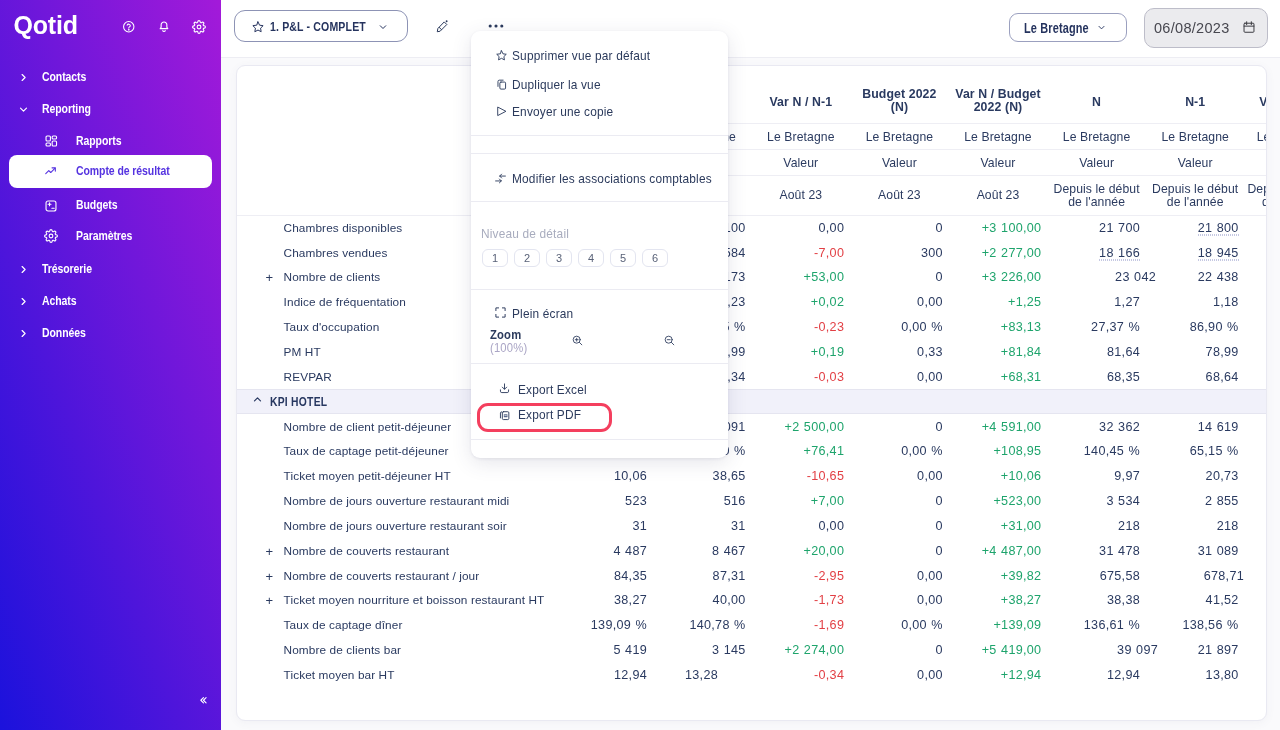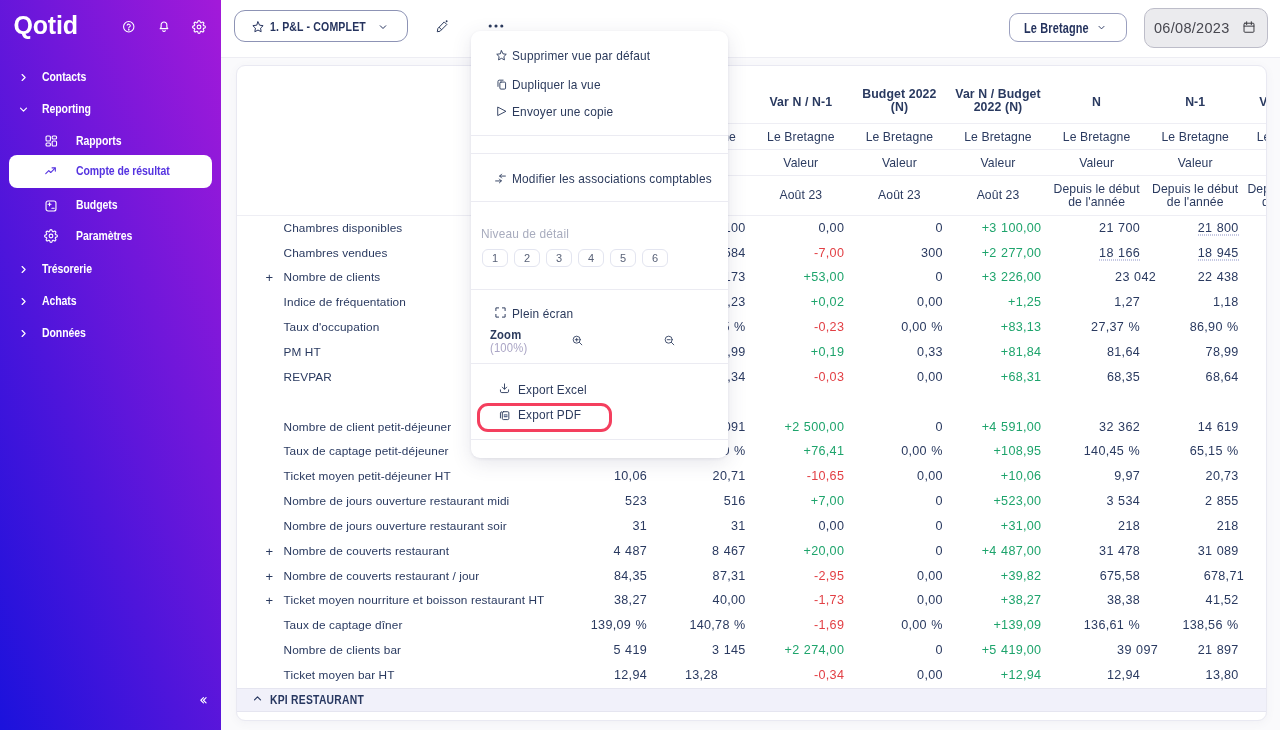--- a/index.html
+++ b/index.html
@@ -133,20 +133,28 @@
 <div class="row" style="top:298.50px">
 <span class="rl">REVPAR</span>
 <span class="v" style="right:621.0px">68,31</span>
 <span class="v" style="right:522.4px">68,34</span>
 <span class="v r" style="right:423.8px">-0,03</span>
 <span class="v" style="right:325.2px">0,00</span>
 <span class="v g" style="right:226.6px">+68,31</span>
 <span class="v" style="right:128.0px">68,35</span>
 <span class="v" style="right:29.4px">68,64</span>
 </div>
+<div class="row band" style="top:323.35px">
+<span style="position:absolute;left:15px;top:4px">
+          <svg class="" width="11" height="11" viewBox="0 0 24 24" fill="none" stroke="#273760" stroke-width="2.6" stroke-linecap="round" stroke-linejoin="round" style="display:block">
+            <path d="M5.5 15 12 8.5 18.5 15"></path>
+          </svg>
+        </span>
+<span class="bl">KPI HOTEL</span>
+      </div>
 <div class="row" style="top:348.20px">
 <span class="rl">Nombre de client petit-déjeuner</span>
 <span class="v" style="right:621.0px">4 591</span>
 <span class="v" style="right:522.4px">3 091</span>
 <span class="v g" style="right:423.8px">+2 500,00</span>
 <span class="v" style="right:325.2px">0</span>
 <span class="v g" style="right:226.6px">+4 591,00</span>
 <span class="v" style="right:128.0px">32 362</span>
 <span class="v" style="right:29.4px">14 619</span>
 </div>
@@ -156,21 +164,21 @@
 <span class="v" style="right:522.4px">65,90 %</span>
 <span class="v g" style="right:423.8px">+76,41</span>
 <span class="v" style="right:325.2px">0,00 %</span>
 <span class="v g" style="right:226.6px">+108,95</span>
 <span class="v" style="right:128.0px">140,45 %</span>
 <span class="v" style="right:29.4px">65,15 %</span>
 </div>
 <div class="row" style="top:397.90px">
 <span class="rl">Ticket moyen petit-déjeuner HT</span>
 <span class="v" style="right:621.0px">10,06</span>
-<span class="v" style="right:522.4px">20,71</span>
+<span class="v" style="right:522.4px">38,65</span>
 <span class="v r" style="right:423.8px">-10,65</span>
 <span class="v" style="right:325.2px">0,00</span>
 <span class="v g" style="right:226.6px">+10,06</span>
 <span class="v" style="right:128.0px">9,97</span>
 <span class="v" style="right:29.4px">20,73</span>
 </div>
 <div class="row" style="top:422.75px">
 <span class="rl">Nombre de jours ouverture restaurant midi</span>
 <span class="v" style="right:621.0px">523</span>
 <span class="v" style="right:522.4px">516</span>
@@ -246,28 +254,20 @@
 <div class="row" style="top:596.70px">
 <span class="rl">Ticket moyen bar HT</span>
 <span class="v" style="right:621.0px">12,94</span>
 <span class="v" style="right:550px">13,28</span>
 <span class="v r" style="right:423.8px">-0,34</span>
 <span class="v" style="right:325.2px">0,00</span>
 <span class="v g" style="right:226.6px">+12,94</span>
 <span class="v" style="right:128.0px">12,94</span>
 <span class="v" style="right:29.4px">13,80</span>
 </div>
-<div class="row band" style="top:621.55px">
-<span style="position:absolute;left:15px;top:4px">
-          <svg class="" width="11" height="11" viewBox="0 0 24 24" fill="none" stroke="#273760" stroke-width="2.6" stroke-linecap="round" stroke-linejoin="round" style="display:block">
-            <path d="M5.5 15 12 8.5 18.5 15"></path>
-          </svg>
-        </span>
-<span class="bl">KPI RESTAURANT</span>
-      </div>
 </div>
 <div class="abs topbar"></div>
 <div class="abs" style="left:233.8px;top:9.7px;width:174.4px;height:32.5px;border:1px solid #8d93b5;border-radius:11px;background:#fff"></div>
 <span class="abs" style="left:251px;top:19.5px">
       <svg class="" width="14" height="14" viewBox="0 0 24 24" fill="none" stroke="#25335e" stroke-width="1.7" stroke-linecap="round" stroke-linejoin="round" style="display:block">
         <polygon points="12 3.2 14.7 8.9 20.8 9.7 16.4 14 17.4 20.1 12 17.2 6.6 20.1 7.6 14 3.2 9.7 9.3 8.9"></polygon>
       </svg>
     </span>
 <span class="abs" style="left:270px;top:19px;font-size:13.5px;font-weight:600;color:#25335e;letter-spacing:.2px;display:inline-block;transform-origin:0 50%;transform:scaleX(.78);white-space:nowrap">1. P&amp;L - COMPLET</span>
 <span class="abs" style="left:377px;top:21px">

